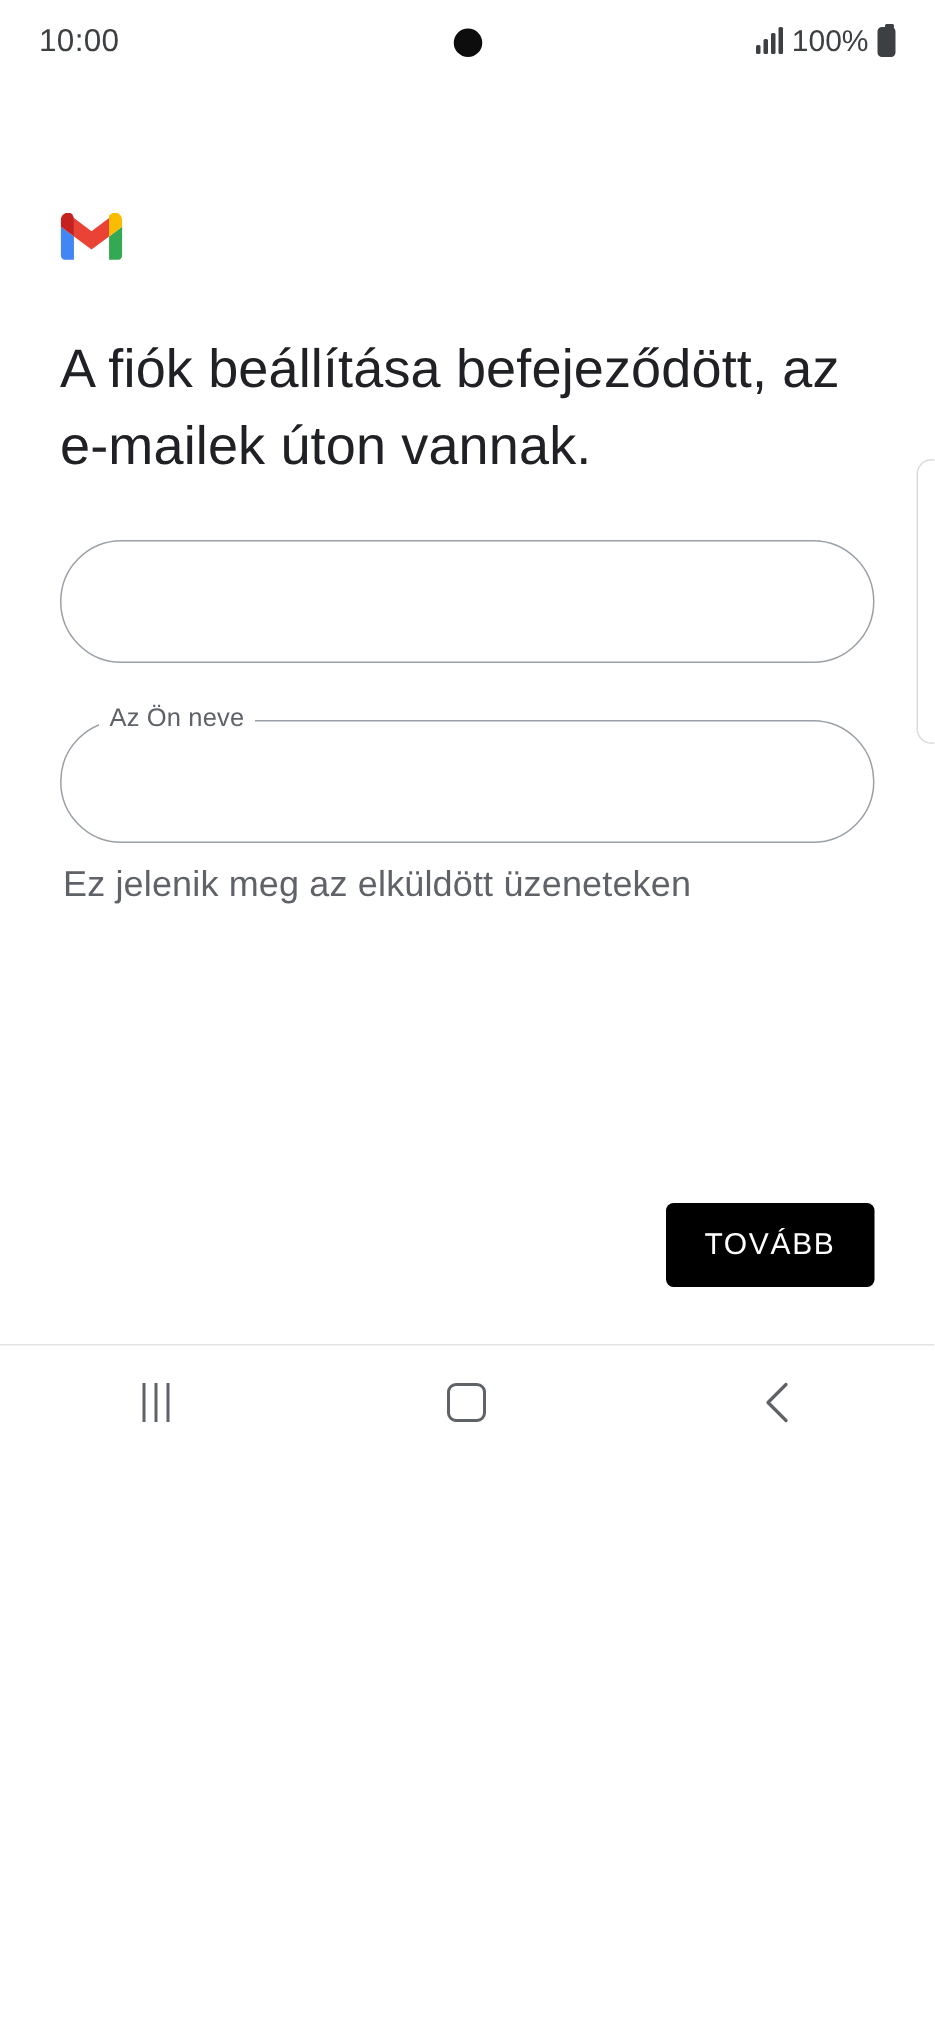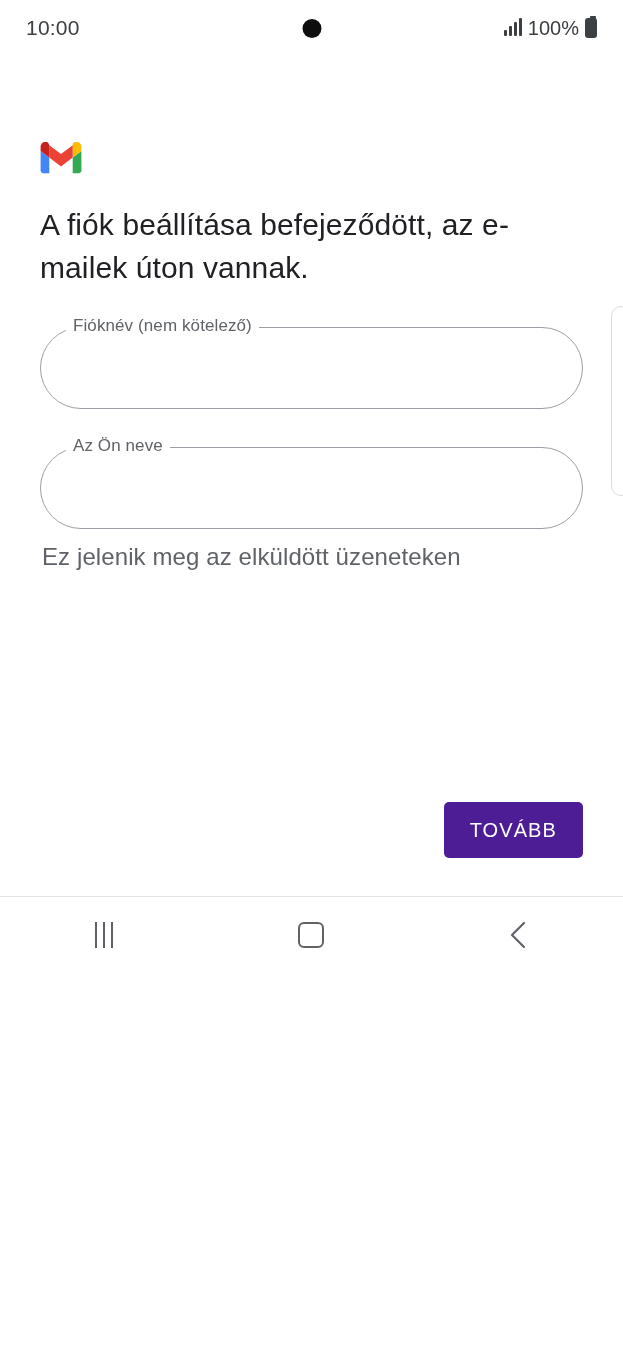--- a/index.html
+++ b/index.html
@@ -93,22 +93,22 @@
     flex: 1 1 auto;
     position: relative;
     padding: 0 40px;
   }
   .gmail-logo {
     margin-top: 86px;
     width: 42px;
     height: 32px;
   }
   .headline {
-    margin-top: 30px;
-    font-size: 30px;
+    margin-top: 46px;
+    font-size: 36px;
     line-height: 1.42;
     color: #202124;
     font-weight: 400;
     letter-spacing: .1px;
     max-width: 540px;
   }
 
   
   .field {
     position: relative;
@@ -167,21 +167,21 @@
   }
 
   
   .action-row {
     position: absolute;
     right: 40px;
     bottom: 38px;
   }
   .next-button {
     border: 0;
-    background: #4c1d95;
+    background: #000000;
     color: #ffffff;
     font-size: 20px;
     font-family: "Liberation Sans", sans-serif;
     letter-spacing: 1.1px;
     padding: 0 26px;
     height: 56px;
     border-radius: 5px;
     cursor: pointer;
   }
 
@@ -252,21 +252,20 @@
         <path d="M32.7 3.3v12.3l8.7-6.5V4.7c0-4.1-4.5-6.4-7.6-3.9l-1.1.9v1.6z" fill="#fbbc04"></path>
         <path d="M9.3 15.6V3.3L21 12.1l11.7-8.8v12.3L21 24.4 9.3 15.6z" fill="#ea4335"></path>
         <path d="M0.6 4.7v4.4l8.7 6.5V3.3L8.2.8C5.1-1.7 0.6.6 0.6 4.7z" fill="#c5221f"></path>
       </svg>
     </div>
 
     <h1 class="headline">A fiók beállítása befejeződött, az e-mailek úton vannak.</h1>
 
     <div class="field">
       <div class="field-box"></div>
-      <div class="field-label">Fióknév (nem kötelező)</div>
       <input class="field-input" type="text" value="" placeholder="" style="">
     </div>
 
     <div class="field">
       <div class="field-box"></div>
       <div class="field-label">Az Ön neve</div>
       <input class="field-input" type="text" value="" placeholder="" style="">
     </div>
 
     <div class="field-helper">Ez jelenik meg az elküldött üzeneteken</div>

